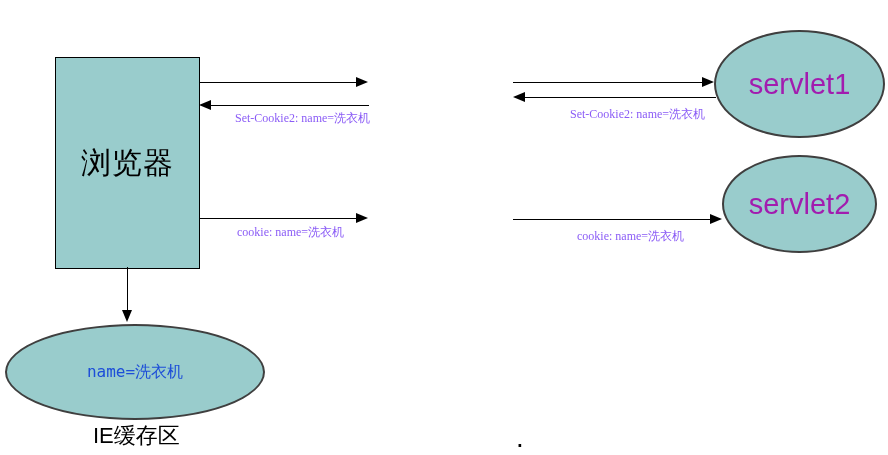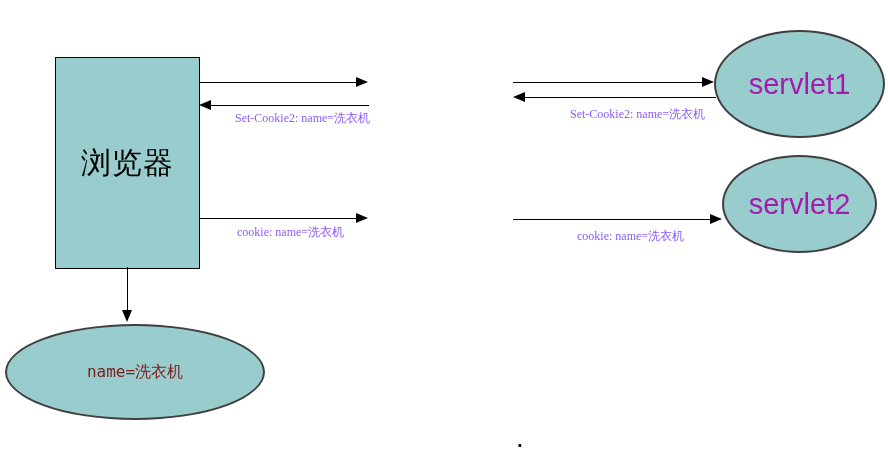--- a/index.html
+++ b/index.html
@@ -20,21 +20,21 @@
   .ellipse-node {
     position:absolute; background:var(--fill);
     border:2px solid var(--ellipse-border); border-radius:50%;
     display:flex; align-items:center; justify-content:center; box-sizing:border-box;
   }
   .servlet-label {
     font-family:"Liberation Sans",sans-serif; font-size:29px; color:#a21caf; white-space:nowrap;
   }
   .cache-label {
     font-family:"DejaVu Sans Mono","Liberation Mono",monospace;
-    font-size:16px; color:#7f1d1d; white-space:nowrap;
+    font-size:16px; color:#1d4ed8; white-space:nowrap;
   }
   .caption {
     position:absolute; font-size:22px; color:#000;
     font-family:"Liberation Sans",sans-serif; white-space:nowrap;
   }
   .hline { position:absolute; height:1px; background:var(--line); }
   .vline { position:absolute; width:1px; background:var(--line); }
   .head-right {
     position:absolute; width:0; height:0;
     border-top:5px solid transparent; border-bottom:5px solid transparent;
@@ -71,20 +71,21 @@
     <span class="servlet-label">servlet1</span>
   </div>
 
   <div class="ellipse-node" style="left:722px; top:155px; width:155px; height:98px;">
     <span class="servlet-label">servlet2</span>
   </div>
 
   <div class="ellipse-node" style="left:5px; top:324px; width:260px; height:96px;">
     <span class="cache-label">name=洗衣机</span>
   </div>
+  <div class="caption" style="left:93px; top:421px;">IE缓存区</div>
 
   <div class="hline" style="left:199px; top:82px; width:158px;"></div>
   <div class="head-right" style="left:356px; top:77px;"></div>
 
   <div class="hline" style="left:211px; top:105px; width:158px;"></div>
   <div class="head-left" style="left:199px; top:100px;"></div>
   <div class="edge-label" style="left:203px; top:110px;">Set-Cookie2: name=洗衣机</div>
 
   <div class="hline" style="left:199px; top:218px; width:158px;"></div>
   <div class="head-right" style="left:356px; top:213px;"></div>

